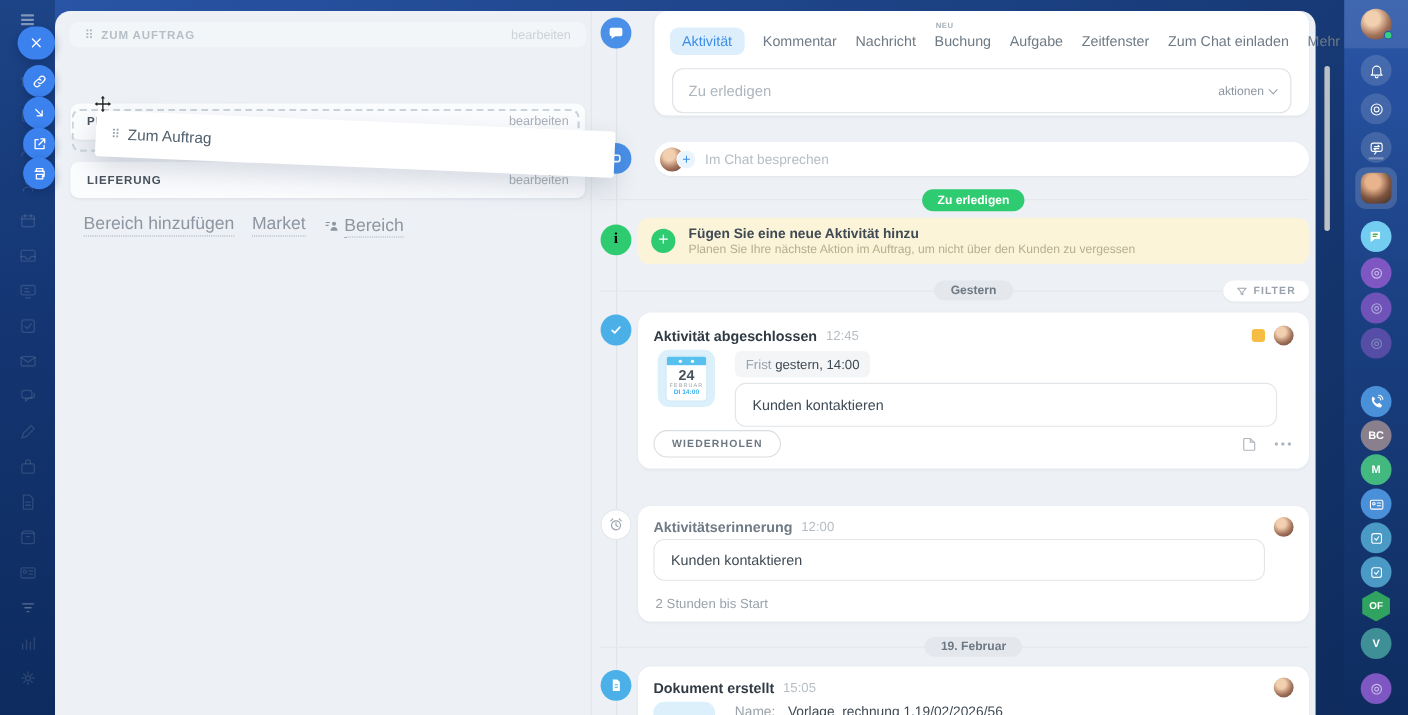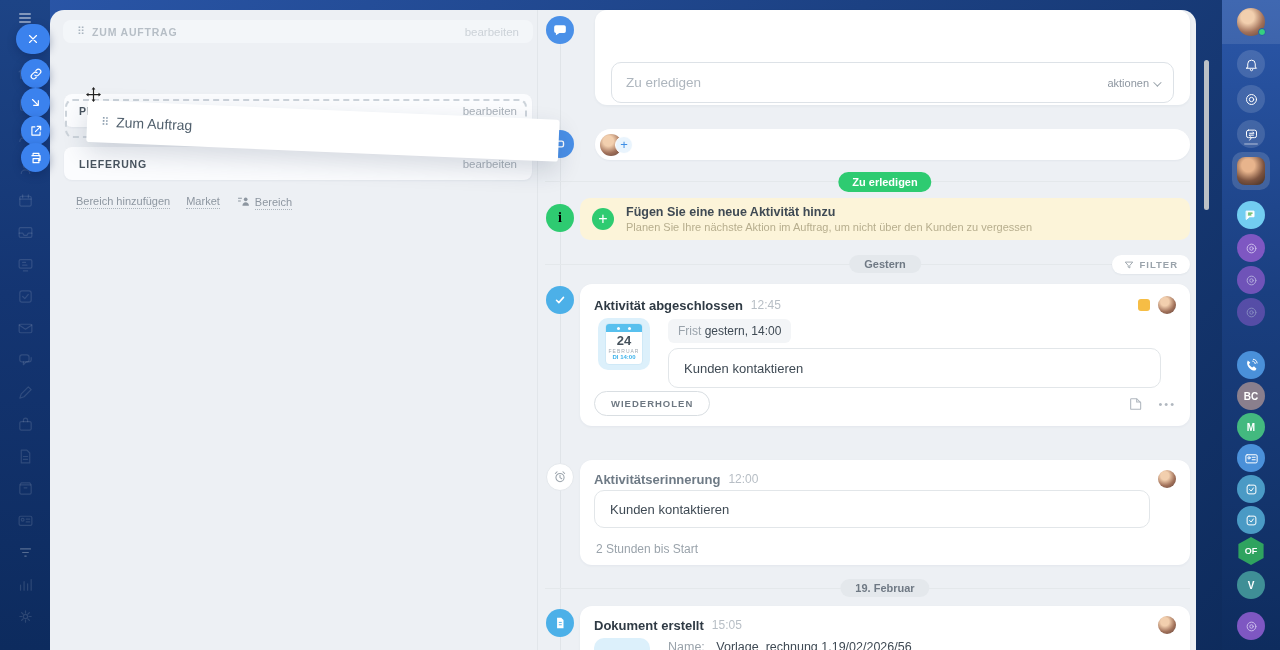--- a/index.html
+++ b/index.html
@@ -39,22 +39,22 @@
   .lp-edit { margin-left:auto; font-size:11.5px; color:#a9b1b9; }
   .lp-edit.faded { color:#ccd2d8; }
   .drag-dots { color:#a9b4bf; font-size:11px; margin-right:8px; letter-spacing:-1px; }
   .dropzone { position:absolute; left:65px; top:99px; width:462px; height:39px;
               border:2px dashed #ccd3da; border-radius:8px; z-index:2; }
   .drag-card { position:absolute; left:88px; top:100px; width:472px; height:42px; background:#fff;
                border-radius:3px; box-shadow:0 10px 24px rgba(25,45,75,.16); transform:rotate(2.4deg);
                transform-origin:0 0; display:flex; align-items:center; padding:0 14px; z-index:6;
                font-size:14px; color:#51606d; }
   .move-cursor { position:absolute; left:86px; top:87px; z-index:7; }
-  .lp-links { position:absolute; left:76px; top:195px; display:flex; align-items:flex-start; gap:16px;
-              font-size:11px; color:#8d96a0; z-index:2; }
+  .lp-links { position:absolute; left:76px; top:195px; display:flex; align-items:flex-end; gap:16px;
+              font-size:16px; color:#8d96a0; z-index:2; }
   .lp-link { border-bottom:1px dotted #aab3bb; padding-bottom:1px; cursor:pointer; }
   .lp-links svg { width:15px; height:13px; margin-right:4px; vertical-align:-2px; }
 
   
   .tl-line { position:absolute; left:560px; top:30px; width:1px; height:620px; background:#e0e4e8; z-index:1; }
   .tl-icon { position:absolute; left:546px; width:28px; height:28px; border-radius:50%;
              display:flex; align-items:center; justify-content:center; z-index:2; }
   .tl-blue { background:#4a90e8; } .tl-lblue { background:#4cb0e8; } .tl-green { background:#2ecb71; }
   .tl-white { background:#fff; border:1px solid #e4e8ec; }
   .tl-icon svg { width:14px; height:14px; }
@@ -379,29 +379,40 @@
 <div class="tl-icon tl-lblue" style="top:609px">
   <svg viewBox="0 0 24 24">
       <path fill="#fff" d="M7 3h7l4 4v14H7z"></path>
       <g stroke="#4cb0e8" stroke-width="1.6">
         <path d="M10 11h5M10 15h5"></path>
       </g>
     </svg>
 </div>
 
 <div class="top-card">
+  <div class="tabs">
+    <span class="tab active">Aktivität</span>
+    <span class="tab">Kommentar</span>
+    <span class="tab">Nachricht</span>
+    <span class="tab"><span class="tab-badge">NEU</span><span>Buchung</span></span>
+    <span class="tab">Aufgabe</span>
+    <span class="tab">Zeitfenster</span>
+    <span class="tab">Zum Chat einladen</span>
+    <span class="tab"><span>Mehr</span><i class="chev"></i></span>
+  </div>
   <div class="todo-box">
     <input type="text" placeholder="Zu erledigen" style="">
     <span class="actions"><span>aktionen</span><i class="chev"></i></span>
   </div>
 </div>
 
 <div class="chat-row">
   <span class="avatar av22"></span>
   <span class="plus-badge">+</span>
+  <input type="text" placeholder="Im Chat besprechen" style="">
 </div>
 
 <div class="sep-line" style="top:181px"></div>
 <div class="green-badge">Zu erledigen</div>
 
 <div class="banner">
   <span class="plus-circle">+</span>
   <div>
     <div class="banner-title">Fügen Sie eine neue Aktivität hinzu</div>
     <div class="banner-sub">Planen Sie Ihre nächste Aktion im Auftrag, um nicht über den Kunden zu vergessen</div>

